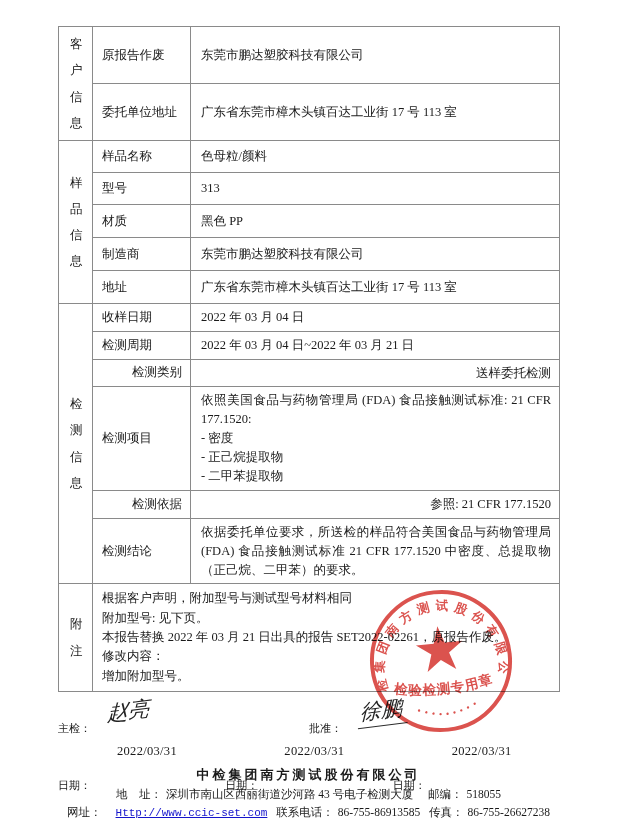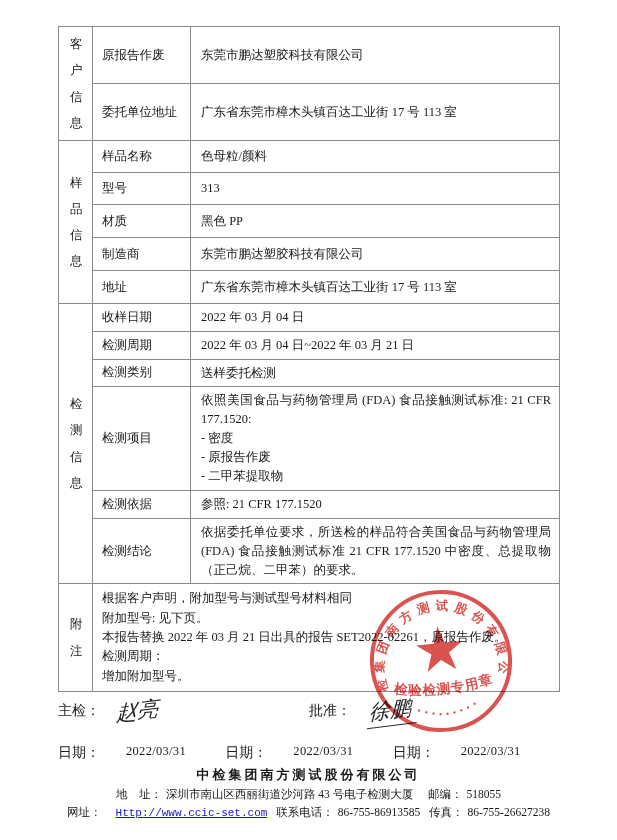--- a/index.html
+++ b/index.html
@@ -17,32 +17,32 @@
   
   table.rpt { border-collapse:collapse; width:502px; margin-top:10px; table-layout:fixed; }
   table.rpt td { border:1px solid #8a8a8a; font-size:12.5px; vertical-align:middle; }
   td.sec { width:34px; text-align:center; line-height:2.1; padding:4px 11px; word-break:break-all; }
   td.lbl { width:98px; padding:4px 8px 4px 9px; }
   td.val { padding:4px 8px 4px 10px; text-align:justify; line-height:1.5; }
   td.val .ln { line-height:1.52; }
   td.note-val { padding:5px 8px 5px 9px; }
   td.note-val .ln { line-height:1.55; }
   tr.h33 td { height:33px; } tr.h32 td { height:32px; }
-  tr.h25 td { height:25px; } tr.h26 td { height:26px; } tr.h24 td { height:24px; }
+  tr.h25 td { height:25px; } tr.h26 td { height:26px; } tr.h24 td { height:24px;text-align:right; }
   tr.h93 td { height:93px; } tr.h47 td { height:47px; } tr.h97 td { height:97px; }
 
   
   .stamp { position:absolute; left:366px; top:586px; width:150px; height:150px;
     opacity:.85; mix-blend-mode:multiply; transform:rotate(-6deg); z-index:5; pointer-events:none; }
 
   
   .sig-area { position:absolute; left:58px; top:688px; width:502px; }
   .sig-row { display:flex; }
   .sig-col { flex:1 1 0; display:flex; align-items:center; height:46px; }
-  .sig-label { font-size:14px; white-space:nowrap; }
+  .sig-label { font-size:11px; white-space:nowrap;margin-top:34px; }
   .sig-script { font-size:21px; font-style:italic; color:#232323; margin-left:16px;
     transform:rotate(-7deg) skewX(-8deg); white-space:nowrap; }
   .sig-script.underlined { border-bottom:1.5px solid #2a2a2a; padding:0 6px 1px 2px; }
   .sig-svg { margin-left:14px; }
   .date-row { display:flex; margin-top:10px; }
   .date-col { flex:1 1 0; display:flex; align-items:flex-start; }
   .date-val { font-size:12.5px; margin-left:26px; letter-spacing:.3px; }
 
   
   .footer { position:absolute; left:0; top:766px; width:617px; text-align:center; }
@@ -102,40 +102,40 @@
     </tr>
     <tr class="h24">
       <td class="lbl">检测类别</td>
       <td class="val">送样委托检测</td>
     </tr>
     <tr class="h93">
       <td class="lbl">检测项目</td>
       <td class="val">
             <div class="ln">依照美国食品与药物管理局 (FDA) 食品接触测试标准: 21 CFR 177.1520:</div>
             <div class="ln">- 密度</div>
-            <div class="ln">- 原报告作废</div>
+            <div class="ln">- 正己烷提取物</div>
             <div class="ln">- 二甲苯提取物</div>
           </td>
     </tr>
     <tr class="h24">
       <td class="lbl">检测依据</td>
       <td class="val">参照: 21 CFR 177.1520</td>
     </tr>
     <tr class="h47">
       <td class="lbl">检测结论</td>
       <td class="val">依据委托单位要求，所送检的样品符合美国食品与药物管理局 (FDA) 食品接触测试标准 21 CFR 177.1520 中密度、总提取物（正己烷、二甲苯）的要求。</td>
     </tr>
 
     <tr class="h97">
       <td class="sec">附注</td>
       <td class="val note-val" colspan="2">
             <div class="ln">根据客户声明，附加型号与测试型号材料相同</div>
             <div class="ln">附加型号: 见下页。</div>
             <div class="ln">本报告替换 2022 年 03 月 21 日出具的报告 SET2022-02261，原报告作废。</div>
-            <div class="ln">检测周期：</div>
+            <div class="ln">修改内容：</div>
             <div class="ln">增加附加型号。</div>
           </td>
     </tr>
   </tbody>
     </table>
 
   <svg class="stamp" viewBox="0 0 150 150">
     <circle cx="75" cy="75" r="69" fill="none" stroke="#d5342f" stroke-width="4"></circle>
     <path id="arcTop" d="M 19,97 A 58 58 0 1 1 131,97" fill="none"></path>
     <text font-size="12.5" fill="#d5342f" font-weight="bold" letter-spacing="5.5">

